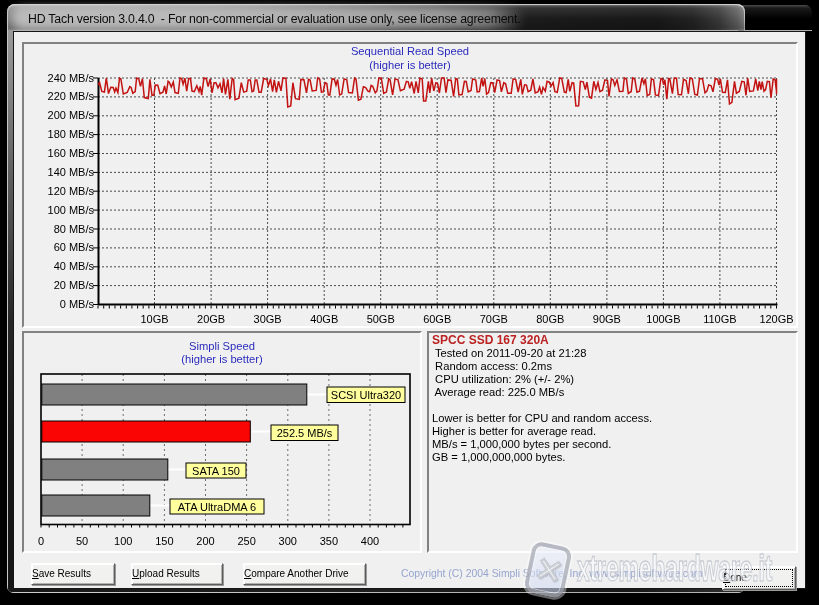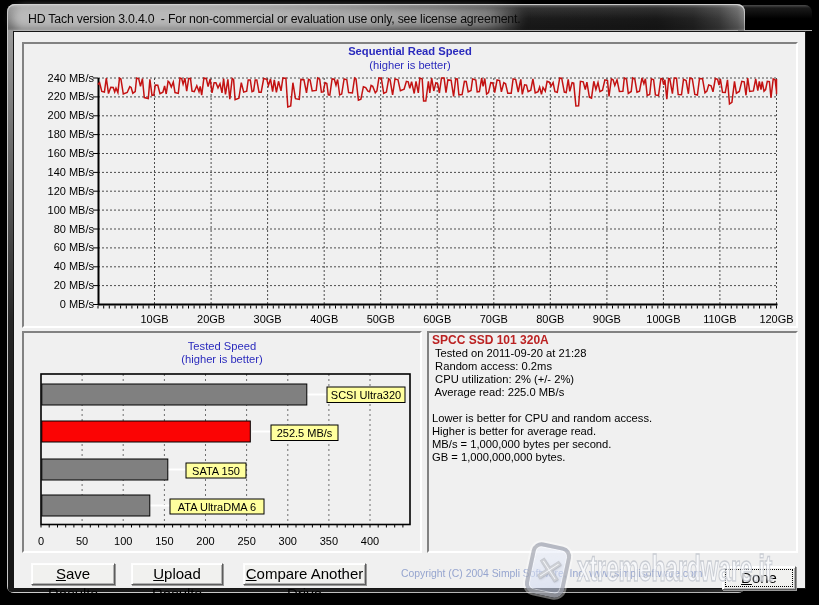--- a/index.html
+++ b/index.html
@@ -28,22 +28,22 @@
 #client { position:absolute; left:6px; top:27px; width:793px; height:558px;
   background:#f0f0f0; border:1px solid #161616; }
 .panel { position:absolute; background:#f0f0f0;
   border-top:2px solid #828282; border-left:2px solid #828282;
   border-bottom:2px solid #ffffff; border-right:2px solid #ffffff; }
 #p1 { left:8px; top:10px;  width:776px; height:286px; }
 #p2 { left:8px; top:299px; width:400px; height:222px; }
 #p3 { left:413px; top:299px; width:371px; height:222px; }
 .bluetitle { position:absolute; width:100%; text-align:center; color:#2b2bbd; font-size:11.2px; }
 svg text { font-family:"Liberation Sans", sans-serif; font-size:11px; fill:#000; }
-.btn { position:absolute; background:#f1f1ef; color:#000; font-size:15px;
-  text-align:center; border:1px solid; border-color:#fdfdfd #5c5c5c #5c5c5c #fdfdfd;
+.btn { position:absolute; background:#f1f1ef; color:#000; font-size:10px;
+  border:1px solid; border-color:#fdfdfd #5c5c5c #5c5c5c #fdfdfd;
   box-shadow: 1px 1px 0 #9a9a9a, inset 1px 1px 0 #ffffff, inset -1px -1px 0 #b2b2b2;
   line-height:20px; }
 .btn u { text-decoration:underline; }
 #copyr { position:absolute; left:387px; top:536px; font-size:10.4px; color:#96a5cf; }
 #info { position:absolute; left:3px; top:1px; font-size:11.2px; color:#000; line-height:13px; white-space:pre; }
 #wm { position:absolute; left:0; top:0; width:819px; height:605px; pointer-events:none; }
 #wmtext { position:absolute; left:570px; top:544px; font-size:36px; font-weight:bold;
   transform:scaleX(0.64); transform-origin:0 0; letter-spacing:-0.3px;
   color:rgba(244,246,251,0.33);
   -webkit-text-stroke:1.4px rgba(162,167,180,0.5);
@@ -61,21 +61,21 @@
 <body>
 <div id="win">
   <div id="titlebar"></div>
   <div id="sideL"></div>
   <div id="sideR"></div>
   <div id="bottombar"></div>
   <div id="titleglow"></div>
   <div id="titletxt">HD Tach version 3.0.4.0  - For non-commercial or evaluation use only, see license agreement.</div>
   <div id="client">
     <div class="panel" id="p1">
-      <div class="bluetitle" style="top:1px;font-weight:bold;">Sequential Read Speed</div>
+      <div class="bluetitle" style="top:1px;">Sequential Read Speed</div>
       <div class="bluetitle" style="top:15px;">(higher is better)</div>
       <svg width="772" height="282" style="position:absolute;left:1px;top:0;">
         <g stroke="#4c4c4c" stroke-width="1" stroke-dasharray="2,2">
 <line x1="73" y1="34.0" x2="751.5" y2="34.0"></line>
 <line x1="73" y1="52.9" x2="751.5" y2="52.9"></line>
 <line x1="73" y1="71.8" x2="751.5" y2="71.8"></line>
 <line x1="73" y1="90.6" x2="751.5" y2="90.6"></line>
 <line x1="73" y1="109.5" x2="751.5" y2="109.5"></line>
 <line x1="73" y1="128.4" x2="751.5" y2="128.4"></line>
 <line x1="73" y1="147.2" x2="751.5" y2="147.2"></line>
@@ -259,21 +259,21 @@
 <text x="525.3" y="279" text-anchor="middle">80GB</text>
 <text x="581.9" y="279" text-anchor="middle">90GB</text>
 <text x="638.4" y="279" text-anchor="middle">100GB</text>
 <text x="694.9" y="279" text-anchor="middle">110GB</text>
 <text x="751.5" y="279" text-anchor="middle">120GB</text>
 </g>
         <polyline points="73,40.6 74.6,38.7 76.8,47.4 79.4,48 81.3,34 83.5,49.6 85.8,43.3 88.2,43.5 89.7,48 91,44.2 92.9,48.6 94.5,34 95.9,34.9 98.3,50 102.2,48.5 104.8,42.6 106.1,43.4 107.8,49.2 110.2,47.5 111.6,34 113.7,34.8 115.5,42.4 117.4,34.6 119.3,53.6 123.3,54.5 124.9,35.4 127,51.4 128.8,51.1 130.3,41.1 132.8,41.2 135,49.6 137.9,48.2 139.6,42 141.2,50 143.1,37.3 144.4,38.4 146.3,43 148.3,38.1 150,48.6 153.3,49.4 155,34 156.7,34.5 158.1,40.1 159.9,34.2 161.7,47.1 163.7,34.5 165.5,34.5 167,47.1 169.3,47.7 171.8,41.7 174,47.7 175.2,42.4 176.7,51.2 178.9,34 181.3,34.7 183.1,42.5 185.2,35 187,48.8 189.1,38.7 190.9,38.8 193,43.9 195,39.7 197,48.9 198.6,34.5 200.5,50.5 202.9,35.4 204.8,55.2 207.2,34.5 208.6,35.6 210.1,55.6 213.9,54.2 216.3,38.7 218.7,48.1 221.7,47.1 223.2,35.9 225.3,35.9 227,47.7 228.6,46.9 230.2,35.9 231.8,35.9 234,48.2 236.2,48.2 238.7,34.5 241.8,35.3 243.4,41.6 245.5,35 247.6,47.7 249.3,35.9 251.4,48.4 253.5,37.3 256,46.8 257.9,34 260.9,34.2 262.8,62.9 265.7,61.9 267.9,38.7 270.5,54.7 274.3,55.4 275.9,35.4 278.9,35.7 281.5,48.8 283.5,35.4 285.1,36 287.2,46.9 291.2,46.4 292.7,34 294.7,35.1 296.4,48.2 298.2,47.9 300.1,38.7 301.8,39.5 303.3,50.9 304.8,51.1 307.1,34.9 309.3,35.2 311,41.3 312.6,35.5 314.7,51 316.7,50.1 319.1,34.9 321.8,35.9 323.6,48.6 327.4,48.9 329.6,34 331,34.9 333.4,56.2 335.9,55.2 338.4,42.7 340.7,43.5 342.9,47.2 344.6,47.8 346.1,41.4 347.7,42.3 350.3,48.8 351.9,47 353.9,34 356.3,34 358.7,49.3 361.4,48.1 363.7,34.9 365.1,35.9 367.6,51 370,34.9 373,35.8 375.4,46.8 379.1,45.3 381.4,37.3 383.2,37.8 384.8,44.4 386.6,37.6 389.2,49.5 391,37.3 393.3,48.9 394.9,34 397.2,34.9 398.6,57 400.8,57 403.4,37.3 404.8,48.8 406.7,34 408.8,47 410.9,38.7 412.6,39.5 414.4,49 416.5,34 419.1,34.1 421,48.7 422.9,35.9 426.1,36.2 428.6,52.5 430.7,34.9 432.3,35 433.9,50.9 437.1,50.6 439.4,37.3 441.2,37.4 443.2,47.9 446,46.5 447.6,34.9 450.8,36 452.2,47.9 454.4,47.6 456.7,34 458.1,42.4 459.8,34.5 461.6,50.1 463.5,48.6 465.8,38.7 467.8,39 469.7,48.5 472.1,35.9 474.6,36.5 476.4,47.9 478.8,38.7 480.6,39.8 482.8,49.3 486.2,49.3 488.1,34.9 490.7,35.6 493.2,48 495.8,35.4 497.3,50.4 499.6,40.9 501.5,41.1 503.1,47.7 505.8,46.2 507.9,34.9 510.2,48.9 513.1,47.6 514.6,43.1 516.5,50.3 518,43.4 520.3,47.2 522.1,37.3 524.3,38.2 526.1,42.2 528.1,38.7 529.9,47.7 532.3,48.3 534.7,34 536.7,34.2 539.3,48.1 541.2,48.5 543.2,35.4 544.8,47.3 547.1,38.7 548.7,39.1 550.9,62 553.6,61.7 555.4,37.3 558.2,37.8 560.3,45.5 561.9,38.1 564.4,53.3 566.5,54.1 568.8,37.3 570.9,45.4 573,38.6 574.9,47.7 577.5,46.2 579.9,35.9 582.5,36.6 584,52.5 586.4,34.9 588.1,35.8 589.8,41.4 592,35.8 594.4,47.5 597.9,47.2 599.3,34 601.5,35.1 603.3,49.4 606.2,47.5 607.7,34 609.8,35.1 612,48.2 614.5,47.2 617,34 618.9,39.8 620.4,34.8 622.2,51.4 624.7,50.5 626.4,34.9 628.6,35.7 630.4,50.9 633.5,51.5 635.9,34.5 637.3,34.7 638.6,40.7 639.9,35.8 641.8,55.3 643.6,34.5 644.8,34.9 647.4,49.6 649.2,34 651.5,34.2 653.2,50.6 656.5,50.8 658.5,35.4 661.1,36.5 663.4,49.8 664.9,34 667.3,34.8 669.8,50.5 672.4,51.1 674.5,34.5 677.5,34.7 680,48.8 681.9,47.1 683.7,40.9 686.1,41.8 688,47.9 690.3,34.5 692.6,35.4 694,41 695.4,35 697.5,48.3 700.3,48.5 702.5,35.9 704.5,60 706.9,58.4 709.5,37.3 711.4,49.2 714.3,47.5 716.8,37.3 719.2,37.8 721,51.3 722.7,34 724.7,47.5 728.4,46.9 730.7,34.9 732.8,46.7 734.3,37.3 736,45.6 737.2,37.6 739,47.2 740.6,45.6 742.3,37.3 744.4,37.7 746,53.7 748.2,34.9 750.1,35.9 751.5,47.4 751.5,34.9 751.5,50.3" fill="none" stroke="#c31212" stroke-width="1.5"></polyline>
       </svg>
     </div>
     <div class="panel" id="p2">
-      <div class="bluetitle" style="top:7px;">Tested Speed</div>
+      <div class="bluetitle" style="top:7px;">Simpli Speed</div>
       <div class="bluetitle" style="top:20px;">(higher is better)</div>
       <svg width="396" height="218" style="position:absolute;left:1px;top:0;">
         <g stroke="#6e6e6e" stroke-width="1" stroke-dasharray="2,3">
 <line x1="57.1" y1="41" x2="57.1" y2="191.5"></line>
 <line x1="98.2" y1="41" x2="98.2" y2="191.5"></line>
 <line x1="139.4" y1="41" x2="139.4" y2="191.5"></line>
 <line x1="180.5" y1="41" x2="180.5" y2="191.5"></line>
 <line x1="221.6" y1="41" x2="221.6" y2="191.5"></line>
 <line x1="262.8" y1="41" x2="262.8" y2="191.5"></line>
 <line x1="303.9" y1="41" x2="303.9" y2="191.5"></line>
@@ -352,21 +352,21 @@
 <text x="139.4" y="212" text-anchor="middle">150</text>
 <text x="180.5" y="212" text-anchor="middle">200</text>
 <text x="221.6" y="212" text-anchor="middle">250</text>
 <text x="262.8" y="212" text-anchor="middle">300</text>
 <text x="303.9" y="212" text-anchor="middle">350</text>
 <text x="345.0" y="212" text-anchor="middle">400</text>
         </g>
       </svg>
     </div>
     <div class="panel" id="p3">
-      <div id="info"><b style="color:#bb2222;font-size:12px;">SPCC SSD 101 320A</b>
+      <div id="info"><b style="color:#bb2222;font-size:12px;">SPCC SSD 167 320A</b>
  Tested on 2011-09-20 at 21:28
  Random access: 0.2ms
  CPU utilization: 2% (+/- 2%)
  Average read: 225.0 MB/s
 
 Lower is better for CPU and random access.
 Higher is better for average read.
 MB/s = 1,000,000 bytes per second.
 GB = 1,000,000,000 bytes.</div>
     </div>

